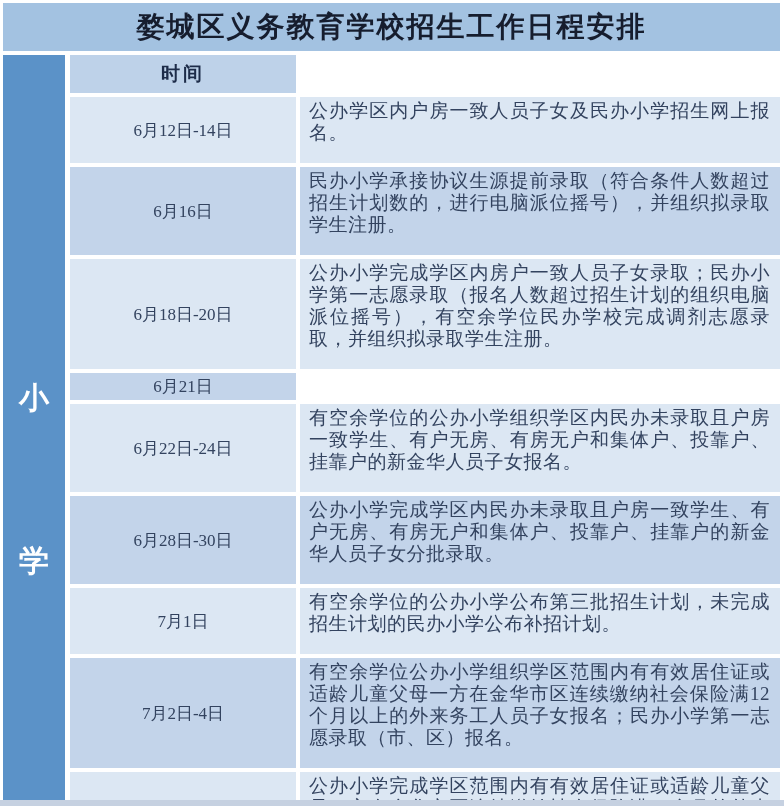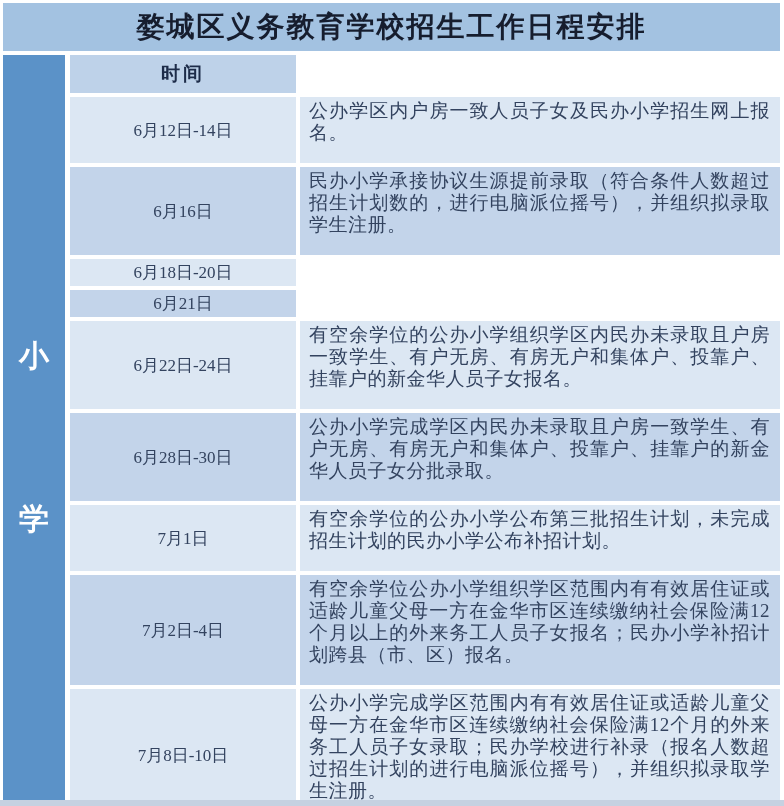--- a/index.html
+++ b/index.html
@@ -90,20 +90,23 @@
     </div>
     <div class="cell task-cell">
       <span class="task-text">民办小学承接协议生源提前录取（符合条件人数超过招生计划数的，进行电脑派位摇号），并组织拟录取学生注册。</span>
     </div>
   </div>
 
   <div class="row data-row">
     <div class="cell time-cell">
       <span>6月18日-20日</span>
     </div>
+    <div class="cell task-cell">
+      <span class="task-text">公办小学完成学区内房户一致人员子女录取；民办小学第一志愿录取（报名人数超过招生计划的组织电脑派位摇号），有空余学位民办学校完成调剂志愿录取，并组织拟录取学生注册。</span>
+    </div>
   </div>
 
   <div class="row data-row">
     <div class="cell time-cell">
       <span>6月21日</span>
     </div>
   </div>
 
   <div class="row data-row">
     <div class="cell time-cell">
@@ -130,21 +133,21 @@
     <div class="cell task-cell">
       <span class="task-text">有空余学位的公办小学公布第三批招生计划，未完成招生计划的民办小学公布补招计划。</span>
     </div>
   </div>
 
   <div class="row data-row">
     <div class="cell time-cell">
       <span>7月2日-4日</span>
     </div>
     <div class="cell task-cell">
-      <span class="task-text">有空余学位公办小学组织学区范围内有有效居住证或适龄儿童父母一方在金华市区连续缴纳社会保险满12个月以上的外来务工人员子女报名；民办小学补招计划跨县（市、区）报名。</span>
+      <span class="task-text">有空余学位公办小学组织学区范围内有有效居住证或适龄儿童父母一方在金华市区连续缴纳社会保险满12个月以上的外来务工人员子女报名；民办小学第一志愿录取（市、区）报名。</span>
     </div>
   </div>
 
   <div class="row data-row">
     <div class="cell time-cell">
       <span>7月8日-10日</span>
     </div>
     <div class="cell task-cell">
       <span class="task-text">公办小学完成学区范围内有有效居住证或适龄儿童父母一方在金华市区连续缴纳社会保险满12个月的外来务工人员子女录取；民办学校进行补录（报名人数超过招生计划的进行电脑派位摇号），并组织拟录取学生注册。</span>
     </div>

